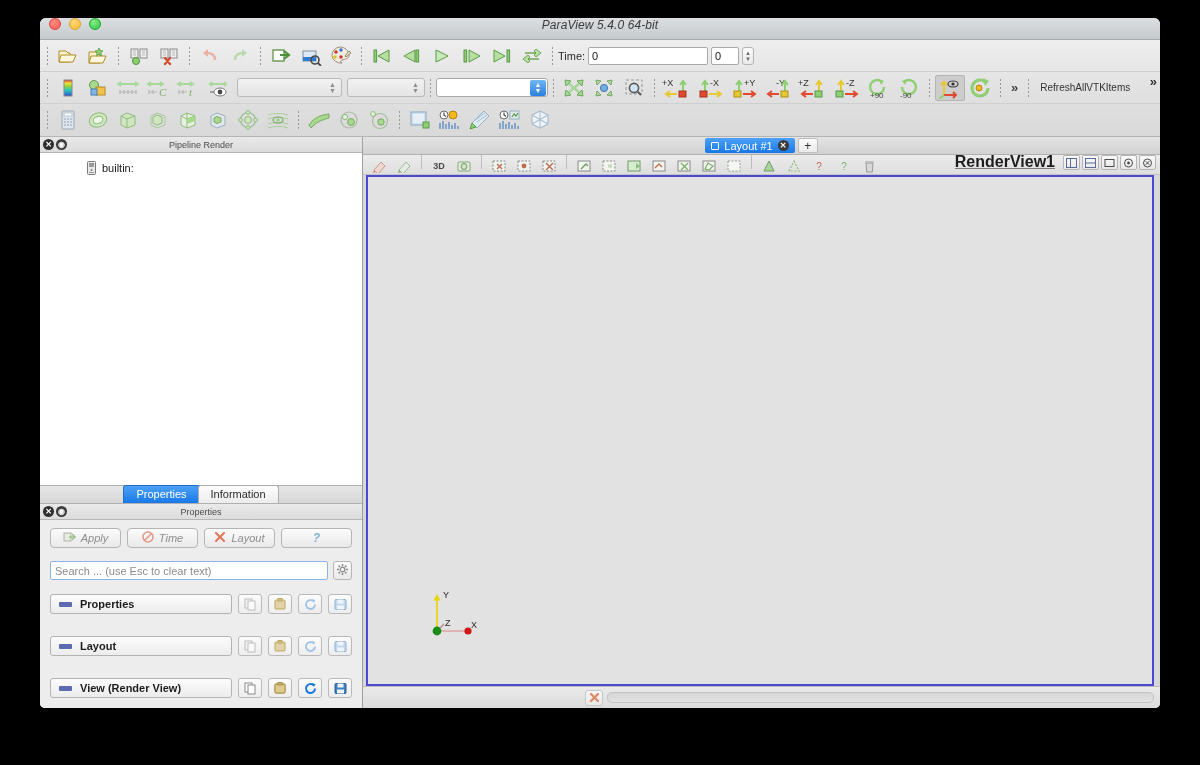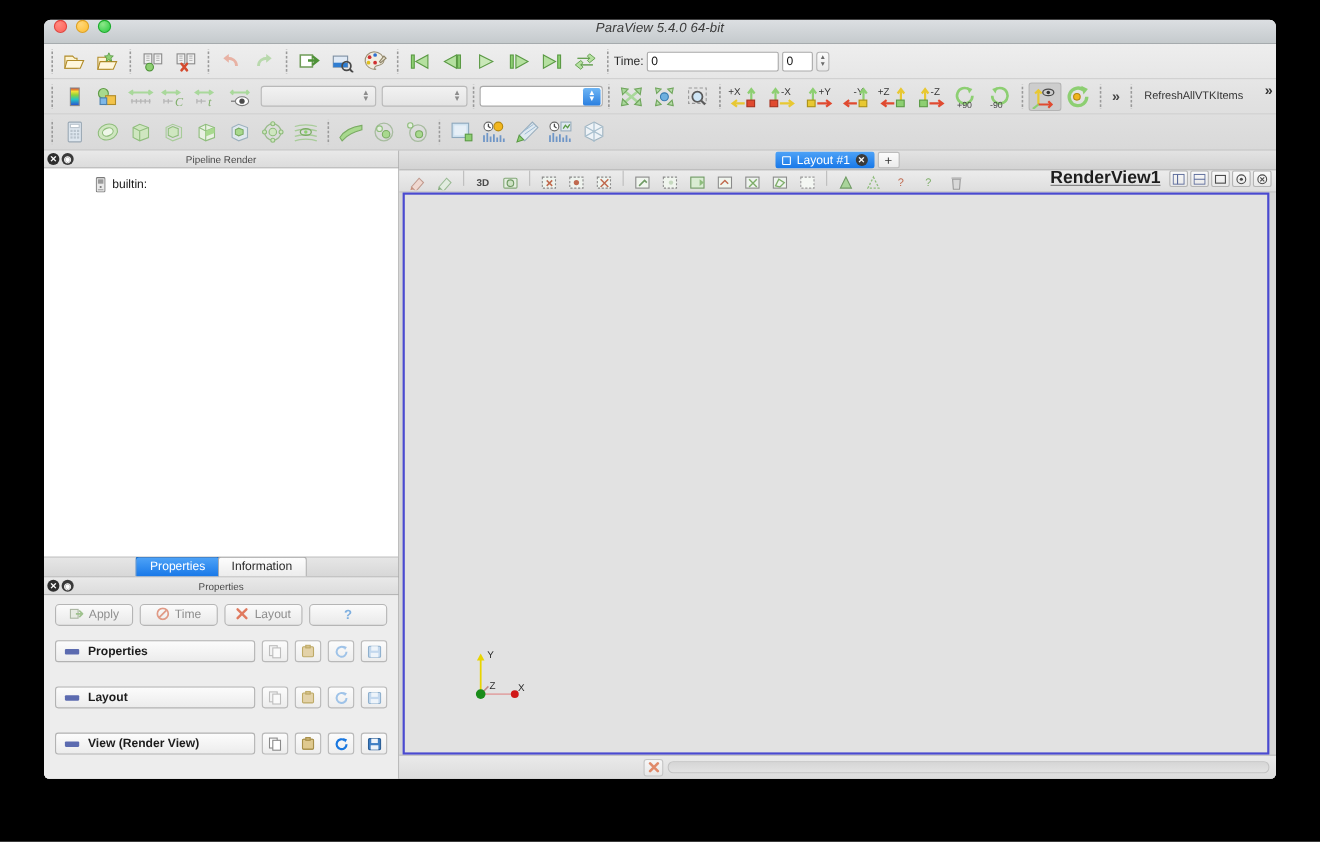--- a/index.html
+++ b/index.html
@@ -162,21 +162,21 @@
     background: #ededed; padding: 8px 10px 10px;
     flex: 1 1 auto; min-height: 0;
   }
   .actionrow { display: flex; gap: 6px; margin-bottom: 13px; }
   .abtn {
     flex: 1 1 0; height: 20px; border: 1px solid #b5b5b5; border-radius: 4px;
     background: linear-gradient(to bottom,#fbfbfb,#e9e9e9);
     display: flex; align-items: center; justify-content: center; gap: 5px;
     font-size: 11px; color: #9a9a9a;
   }
-  .abtn .lbl { color: #8e8e8e; }
+  .abtn .lbl { color: #8e8e8e; font-style: italic; }
   .searchrow { display: flex; gap: 5px; align-items: center; margin-bottom: 14px; }
   .searchfield {
     flex: 1 1 auto; height: 19px; background: #fff;
     border: 1px solid #8ab4e8; border-radius: 2px;
     font-size: 11px; color: #8b8b8b; line-height: 18px; padding: 0 4px;
   }
   .gearbtn {
     width: 19px; height: 19px; border: 1px solid #b5b5b5; border-radius: 3px;
     background: linear-gradient(to bottom,#fbfbfb,#e9e9e9);
     display: flex; align-items: center; justify-content: center;
@@ -804,20 +804,33 @@
                   <path d="M2 2l8 8M10 2l-8 8" stroke="#e07a5f" stroke-width="2.2" stroke-linecap="round"></path>
                 </svg>
               </span>
               <span class="lbl">Layout</span>
             </div>
             <div class="abtn">
               <span class="lbl" style="color:#7fb0e0;font-weight:bold;font-size:12px">?</span>
             </div>
           </div>
 
+          <div class="searchrow">
+            <div class="searchfield">Search ... (use Esc to clear text)</div>
+            <div class="gearbtn">
+              <span>
+                <svg width="13" height="13" viewBox="0 0 13 13">
+                  <circle cx="6.5" cy="6.5" r="2.3" fill="none" stroke="#8a8a8a" stroke-width="1.2"></circle>
+                  <g stroke="#8a8a8a" stroke-width="1.5">
+                    <path d="M6.5 1v2M6.5 10v2M1 6.5h2M10 6.5h2M2.6 2.6l1.4 1.4M9 9l1.4 1.4M10.4 2.6L9 4M4 9l-1.4 1.4"></path>
+                  </g>
+                </svg>
+              </span>
+            </div>
+          </div>
 
           <div class="grouprow">
             <div class="groupbar">
               <span class="gdash"></span>
               <span>Properties</span>
             </div>
             <div class="gbtn">
               <svg width="13" height="13" viewBox="0 0 13 13">
                   <rect x="1" y="1" width="7" height="9" fill="#f4f4f4" stroke="#bdbdbd"></rect>
                   <rect x="4" y="3" width="7" height="9" fill="#fafafa" stroke="#bdbdbd"></rect>
@@ -869,21 +882,21 @@
             </div>
             <div class="gbtn">
               <svg width="13" height="13" viewBox="0 0 13 13">
                   <rect x="1" y="1.5" width="11" height="10" rx="1" fill="#c3d8ee" stroke="#8fb0cd"></rect>
                   <rect x="3.5" y="1.5" width="6" height="4" fill="#eef4fa"></rect>
                   <rect x="3" y="7.5" width="7" height="4" fill="#eef4fa"></rect>
                 </svg>
             </div>
           </div>
 
-          <div class="grouprow" style="margin-bottom:12px">
+          <div class="grouprow" style="margin-bottom:0">
             <div class="groupbar">
               <span class="gdash"></span>
               <span>View (Render View)</span>
             </div>
             <div class="gbtn">
               <svg width="13" height="13" viewBox="0 0 13 13">
                   <rect x="1" y="1" width="7" height="9" fill="#fff" stroke="#8a8a8a"></rect>
                   <rect x="4" y="3" width="7" height="9" fill="#fff" stroke="#8a8a8a"></rect>
                 </svg>
             </div>

